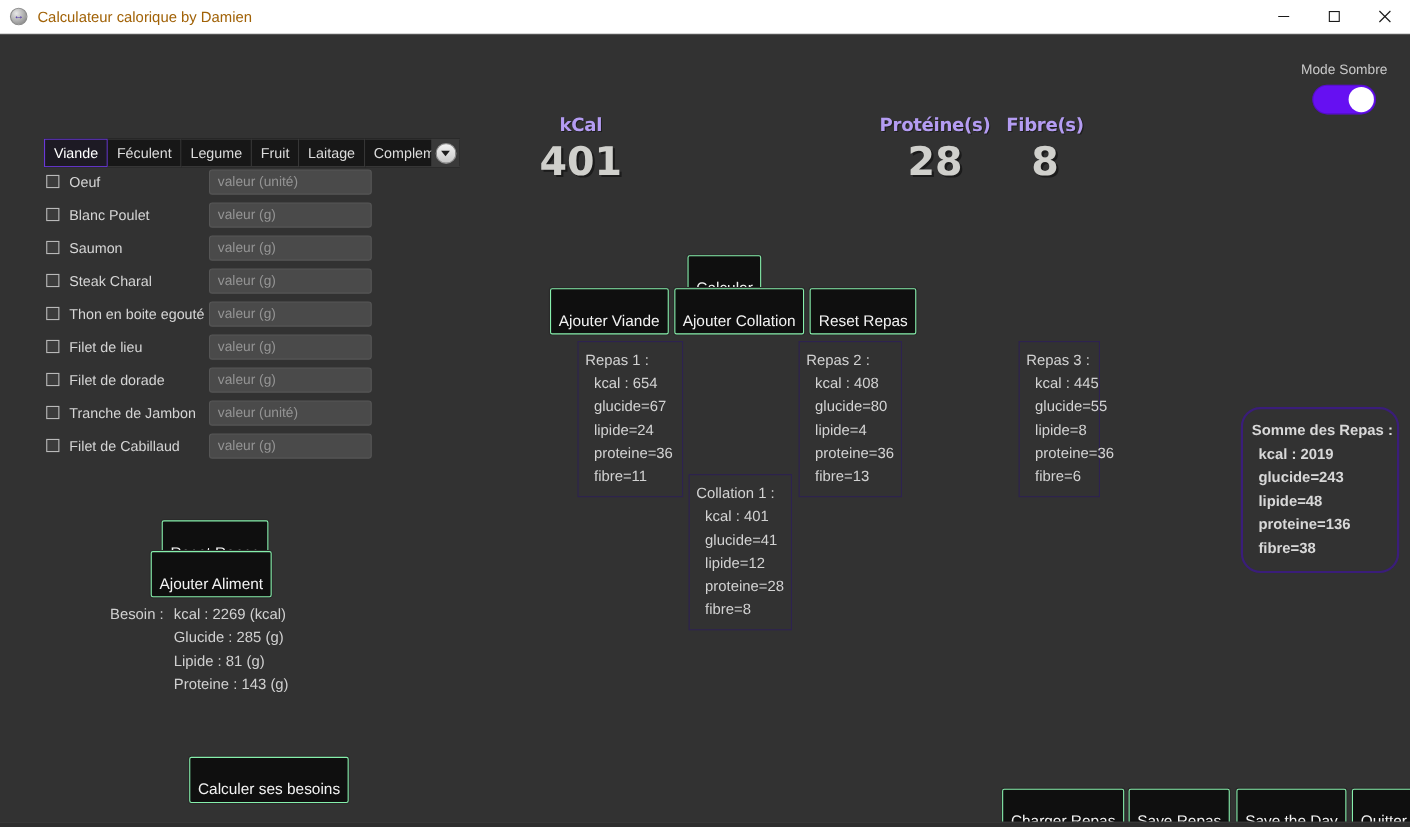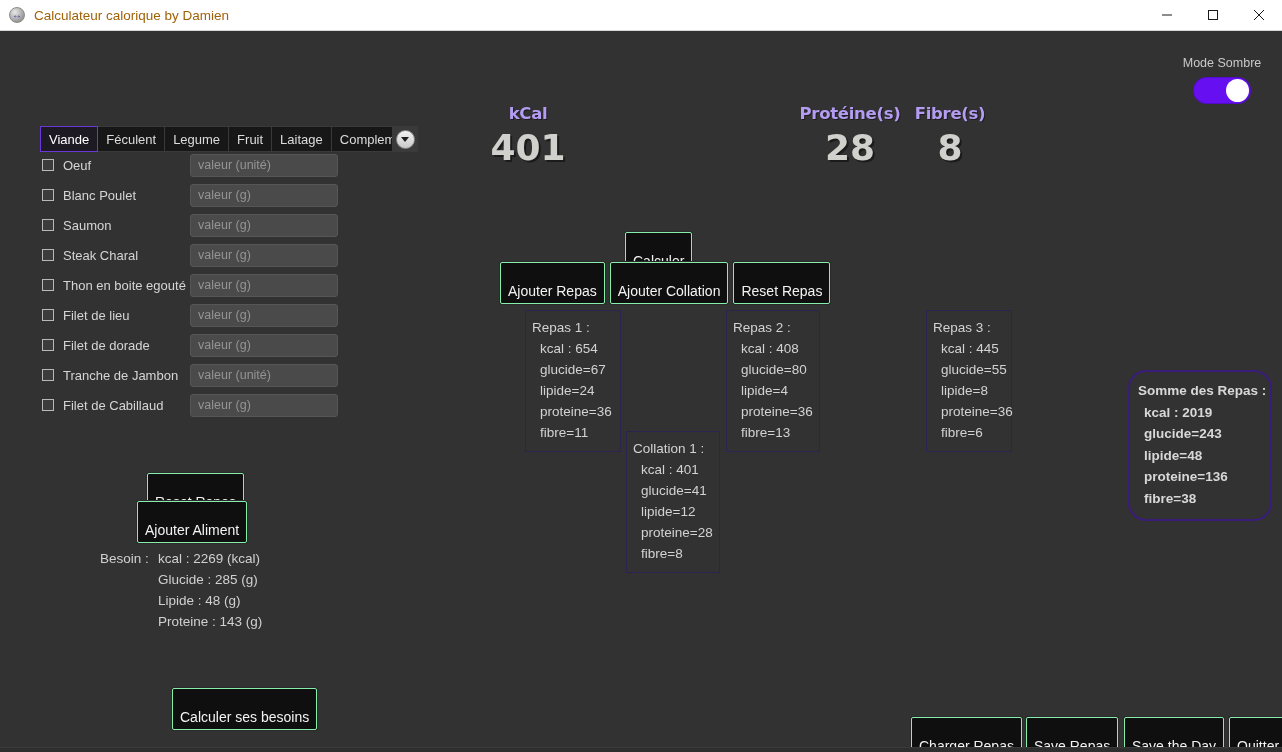--- a/index.html
+++ b/index.html
@@ -439,21 +439,21 @@
   <div class="besoin-row">
     <div class="besoin-label">Besoin :</div>
     <div class="besoin-vals">kcal : 2269 (kcal)</div>
   </div>
   <div class="besoin-row">
     <div class="besoin-label"></div>
     <div class="besoin-vals">Glucide : 285 (g)</div>
   </div>
   <div class="besoin-row">
     <div class="besoin-label"></div>
-    <div class="besoin-vals">Lipide : 48 (g)</div>
+    <div class="besoin-vals">Lipide : 81 (g)</div>
   </div>
   <div class="besoin-row">
     <div class="besoin-label"></div>
     <div class="besoin-vals">Proteine : 143 (g)</div>
   </div>
 </div>
 
 <div class="totals" id="totals">
     <div class="total-col" style="left: 38px; top: 0px;">
       <div class="total-label">kCal</div>
@@ -464,21 +464,21 @@
       <div class="total-value">28</div>
     </div>
     <div class="total-col" style="left: 460px; top: 0px;">
       <div class="total-label">Fibre(s)</div>
       <div class="total-value">8</div>
     </div>
   </div>
 
 <button class="btn btn-calculer">Calculer</button>
 <div class="row-repas-btns">
-  <button class="btn">Ajouter Repas</button>
+  <button class="btn">Ajouter Viande</button>
   <button class="btn">Ajouter Collation</button>
   <button class="btn">Reset Repas</button>
 </div>
 
 <div class="meal-box" style="left:525px; top:310px; width:96px;">
   <div class="ml-title">Repas 1 :</div>
   <div class="ml-line">kcal : 654</div>
   <div class="ml-line">glucide=67</div>
   <div class="ml-line">lipide=24</div>
   <div class="ml-line">proteine=36</div>
@@ -496,21 +496,21 @@
 
 <div class="meal-box" style="left:726px; top:310px; width:94px;">
   <div class="ml-title">Repas 2 :</div>
   <div class="ml-line">kcal : 408</div>
   <div class="ml-line">glucide=80</div>
   <div class="ml-line">lipide=4</div>
   <div class="ml-line">proteine=36</div>
   <div class="ml-line">fibre=13</div>
 </div>
 
-<div class="meal-box" style="left:926px; top:310px; width:86px;">
+<div class="meal-box" style="left:926px; top:310px; width:74px;">
   <div class="ml-title">Repas 3 :</div>
   <div class="ml-line">kcal : 445</div>
   <div class="ml-line">glucide=55</div>
   <div class="ml-line">lipide=8</div>
   <div class="ml-line">proteine=36</div>
   <div class="ml-line">fibre=6</div>
 </div>
 
 <div class="sum-box">
   <div>Somme des Repas :</div>

